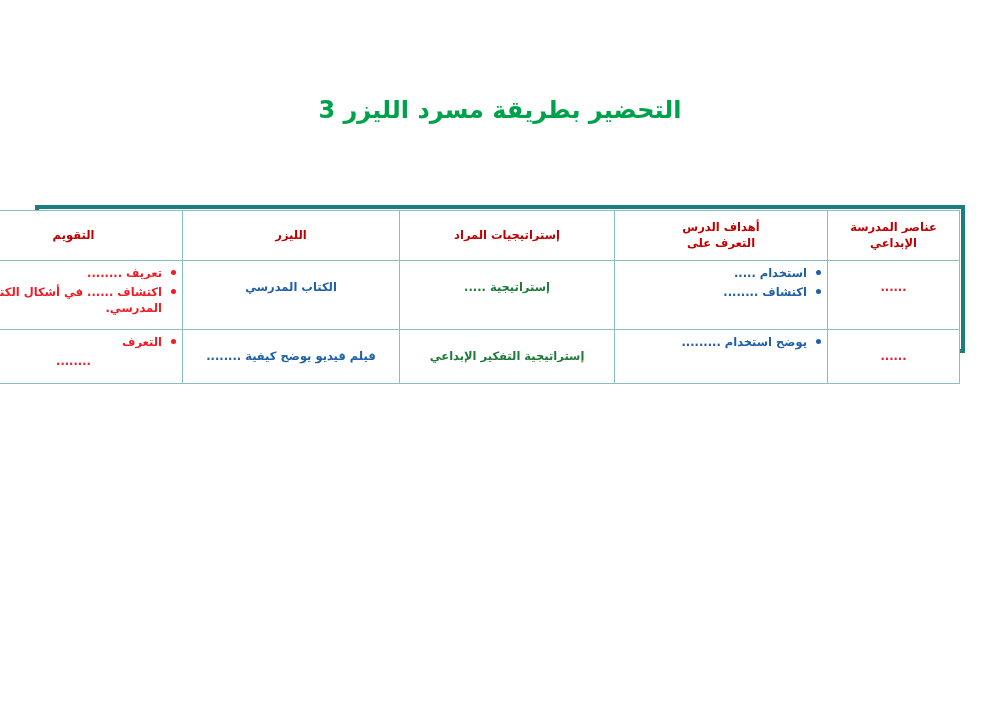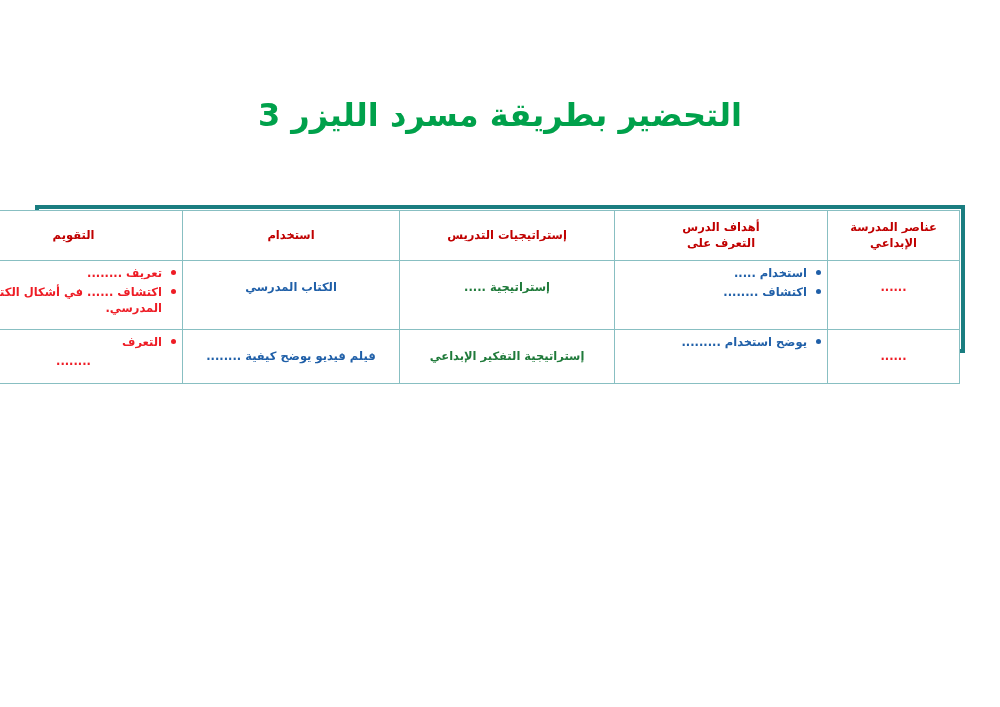--- a/index.html
+++ b/index.html
@@ -17,21 +17,21 @@
   }
 
   
   .slide-title {
     position: absolute;
     top: 96px;
     left: 0;
     width: 1000px;
     text-align: center;
     direction: rtl;
-    font-size: 32px;
+    font-size: 24px;
     font-weight: bold;
     color: #00a14b;
     letter-spacing: 0;
     line-height: 1.2;
     white-space: nowrap;
   }
 
   
   .table-wrap {
     position: absolute;
@@ -132,24 +132,24 @@
       <tr>
         <th class="col-elements">
           <span class="hdr-line">عناصر المدرسة</span>
           <span class="hdr-line">الإبداعي</span>
         </th>
         <th class="col-objectives">
           <span class="hdr-line">أهداف الدرس</span>
           <span class="hdr-line">التعرف على</span>
         </th>
         <th class="col-strategies">
-          <span class="hdr-line">إستراتيجيات التدريس</span>
+          <span class="hdr-line">إستراتيجيات المراد</span>
         </th>
         <th class="col-means">
-          <span class="hdr-line">استخدام</span>
+          <span class="hdr-line">الليزر</span>
         </th>
         <th class="col-eval">
           <span class="hdr-line">التقويم</span>
         </th>
       </tr>
     </thead>
     <tbody>
 
       <tr class="row-1">
         <td>

